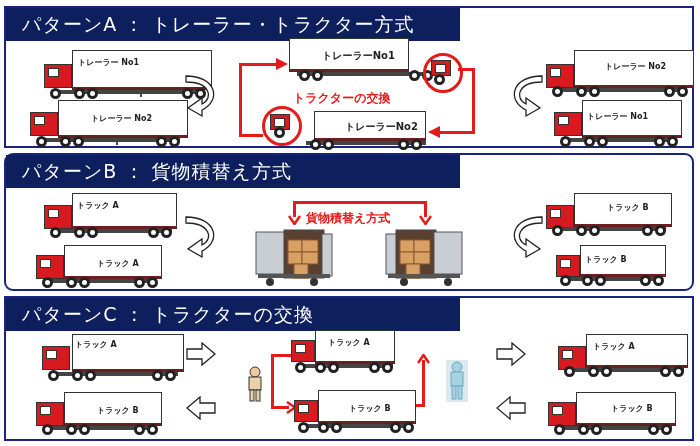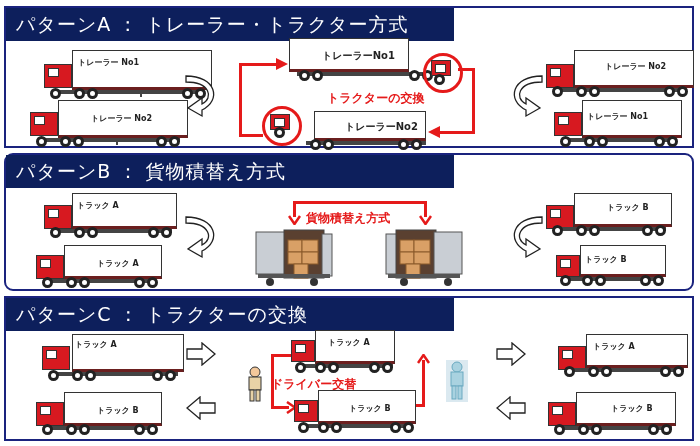--- a/index.html
+++ b/index.html
@@ -1,18 +1,18 @@
 <!DOCTYPE html>
 <html><head>
 <meta charset="utf-8">
 <style>
   html,body{margin:0;padding:0;background:#fff;}
   body{width:700px;height:446px;position:relative;overflow:hidden;font-family:"DejaVu Sans",sans-serif;}
   .panel{position:absolute;left:4px;width:690px;border:2px solid #1a237e;background:#fff;box-sizing:border-box;}
-  .panel-header{position:absolute;left:0;top:0;height:33px;background:#0d1f5c;color:#fff;font-size:19px;line-height:33px;padding-left:10px;letter-spacing:1px;white-space:nowrap;}
+  .panel-header{position:absolute;left:0;top:0;height:33px;background:#0d1f5c;color:#fff;font-size:19px;line-height:33px;padding-left:16px;letter-spacing:1px;white-space:nowrap;}
   .truck{position:absolute;}
   .trailer{position:absolute;background:#fff;border:1px solid #333;border-bottom:3px solid #6b1f1f;box-sizing:border-box;font-size:8px;font-weight:bold;color:#222;}
   .trailer span{position:absolute;}
   .cab{position:absolute;background:#d71920;border:1px solid #333;box-sizing:border-box;}
   .cab::before{content:"";position:absolute;left:3px;top:3px;width:9px;height:7px;background:#fff;border:1px solid #333;}
   .wheel{position:absolute;width:11px;height:11px;border-radius:50%;background:#fff;border:3px solid #222;box-sizing:border-box;}
   .chassis{position:absolute;height:4px;background:#444;}
   .leg{position:absolute;width:2px;height:7px;background:#444;}
   .curve-arrow{position:absolute;}
   .label-red{position:absolute;color:#e51a1a;font-weight:bold;font-size:12px;white-space:nowrap;}
@@ -83,21 +83,21 @@
   <div class="red-line" style="left:466px;top:60px;width:3px;height:66px;"></div>
   <div class="red-line" style="left:432px;top:123px;width:37px;height:3px;"></div>
   <svg style="position:absolute;left:422px;top:118px;" width="12" height="12">
       <polygon points="12,0 0,6 12,12" fill="#e51a1a"></polygon>
     </svg>
 
   <div style="position:absolute;left:256px;top:98px;width:34px;height:34px;border:3px solid #e51a1a;border-radius:50%;"></div>
   <div class="cab" style="left:264px;top:106px;width:20px;height:16px;"></div>
   <div class="wheel" style="left:268px;top:119px;"></div>
 
-  <div class="label-red" style="left:321px;top:82px;">トラクターの交換</div>
+  <div class="label-red" style="left:287px;top:82px;">トラクターの交換</div>
 
   <div class="truck" style="left:300px;top:103px;">
     <div class="trailer" style="left:8px;top:0;width:112px;height:30px;font-size:10px;">
         <span style="left:30px;top:8px;">トレーラーNo2</span>
       </div>
     <div class="chassis" style="left:0;top:30px;width:120px;"></div>
     <div class="wheel" style="left:4px;top:28px;"></div>
     <div class="wheel" style="left:17px;top:28px;"></div>
     <div class="wheel" style="left:92px;top:28px;"></div>
     <div class="wheel" style="left:105px;top:28px;"></div>
@@ -274,21 +274,20 @@
     <rect x="6" y="24" width="4" height="11" fill="#e8d2a6" stroke="#333"></rect>
     <rect x="12" y="24" width="4" height="11" fill="#e8d2a6" stroke="#333"></rect>
   </svg>
 
   <div class="red-line" style="left:265px;top:56px;width:3px;height:54px;"></div>
   <div class="red-line" style="left:265px;top:56px;width:24px;height:3px;"></div>
   <div class="red-line" style="left:265px;top:108px;width:18px;height:3px;"></div>
   <svg style="position:absolute;left:280px;top:103px;" width="10" height="13">
       <polyline points="1,1 9,6.5 1,12" fill="none" stroke="#e51a1a" stroke-width="2.5"></polyline>
     </svg>
-  <div class="label-red" style="left:265px;top:78px;">ドライバー交替</div>
 
   <div class="truck" style="left:285px;top:32px;">
     <div class="cab" style="left:0;top:10px;width:24px;height:22px;"></div>
     <div class="trailer" style="left:24px;top:0;width:80px;height:34px;">
         <span style="left:12px;top:6px;">トラック A</span>
       </div>
     <div class="chassis" style="left:8px;top:34px;width:94px;"></div>
     <div class="wheel" style="left:4px;top:32px;"></div>
     <div class="wheel" style="left:24px;top:32px;"></div>
     <div class="wheel" style="left:37px;top:32px;"></div>

